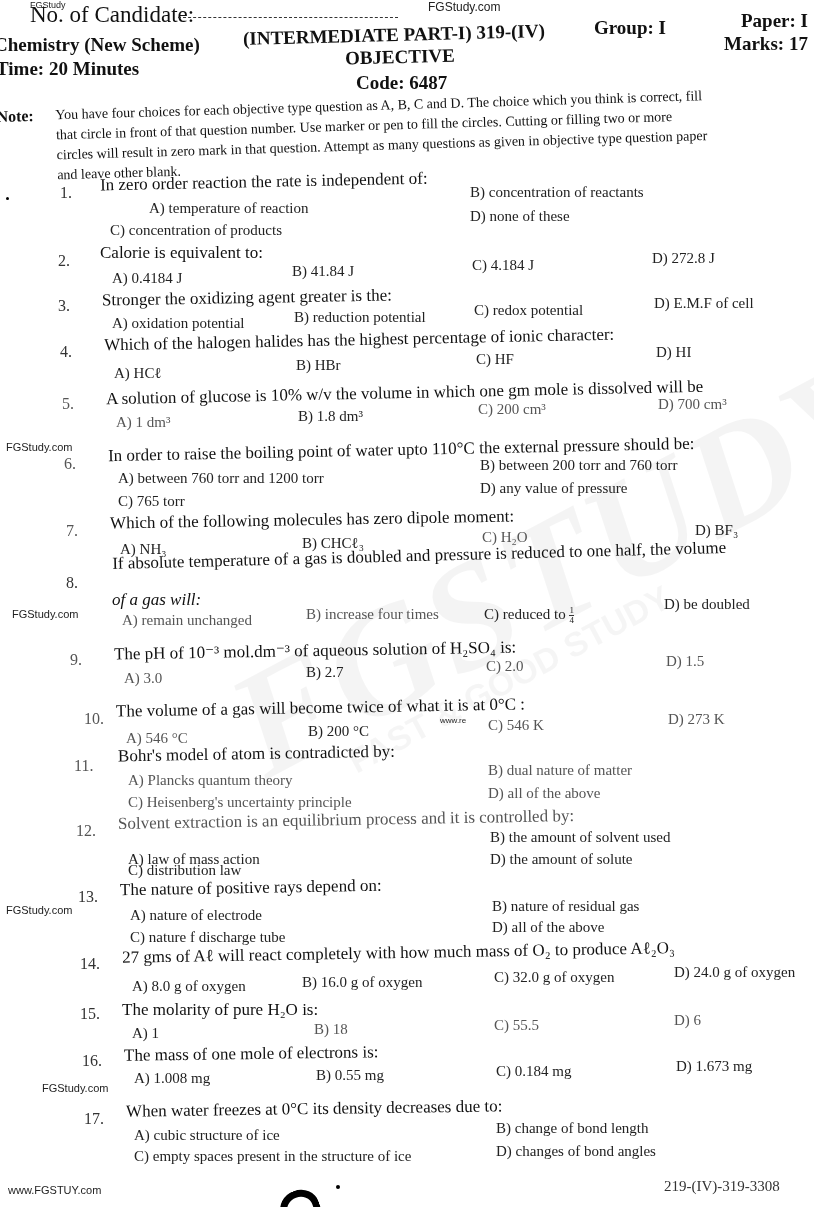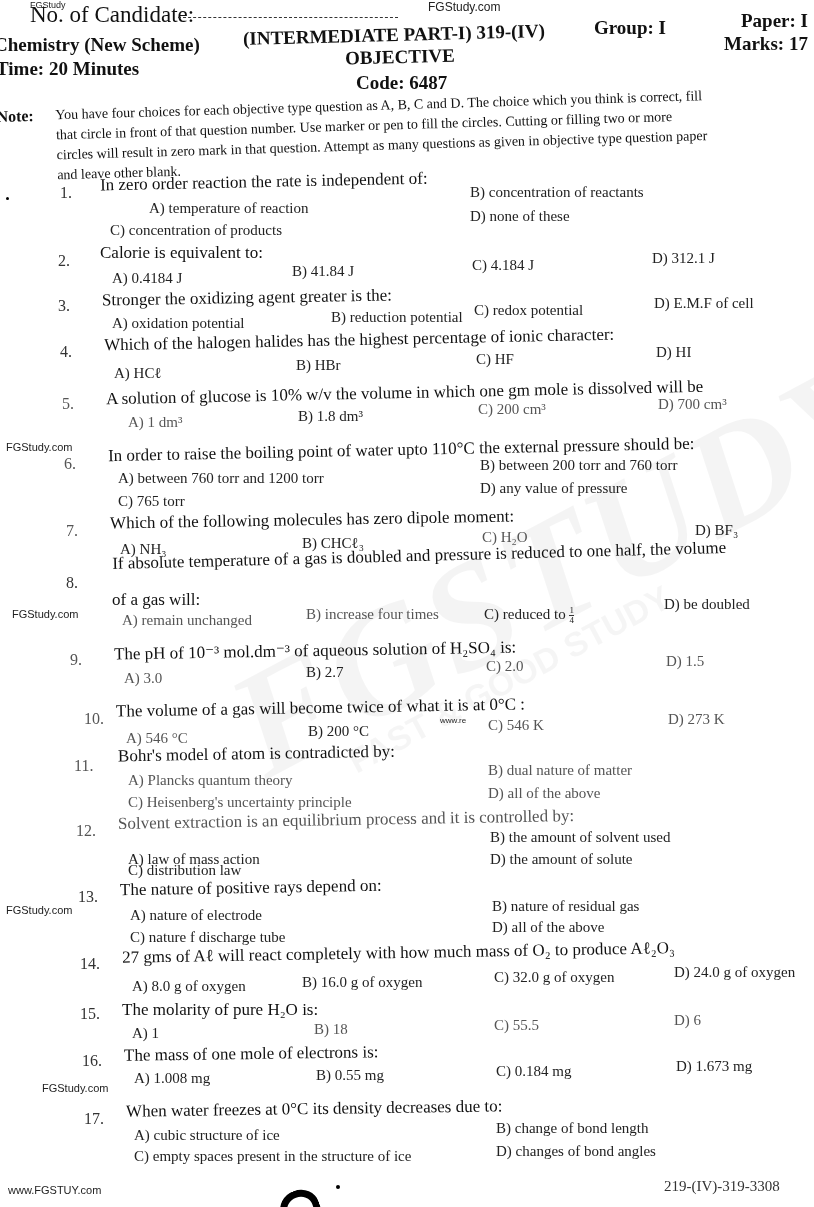--- a/index.html
+++ b/index.html
@@ -96,45 +96,45 @@
   <div class="abs opt" style="left:110px; top:222px;">C) concentration of products</div>
   <div class="abs opt" style="left:470px; top:208px;">D) none of these</div>
 </div>
 
 <div>
   <div class="abs qn" style="left:58px; top:252px;">2.</div>
   <div class="abs q" style="left:100px; top:243px;">Calorie is equivalent to:</div>
   <div class="abs opt" style="left:112px; top:270px;">A) 0.4184 J</div>
   <div class="abs opt" style="left:292px; top:263px;">B) 41.84 J</div>
   <div class="abs opt" style="left:472px; top:257px;">C) 4.184 J</div>
-  <div class="abs opt" style="left:652px; top:250px;">D) 312.1 J</div>
+  <div class="abs opt" style="left:652px; top:250px;">D) 272.8 J</div>
 </div>
 
 <div>
   <div class="abs qn" style="left:58px; top:297px;">3.</div>
   <div class="abs q" style="left:102px; top:288px; transform:rotate(-1deg);">Stronger the oxidizing agent greater is the:</div>
   <div class="abs opt" style="left:112px; top:315px;">A) oxidation potential</div>
-  <div class="abs opt" style="left:294px; top:309px;margin-left:37px;">B) reduction potential</div>
+  <div class="abs opt" style="left:294px; top:309px;">B) reduction potential</div>
   <div class="abs opt" style="left:474px; top:302px;">C) redox potential</div>
   <div class="abs opt" style="left:654px; top:295px;font-family:Liberation Serif, serif;">D) E.M.F of cell</div>
 </div>
 
 <div>
   <div class="abs qn" style="left:60px; top:343px;">4.</div>
   <div class="abs q" style="left:104px; top:330px; transform:rotate(-1.2deg);">Which of the halogen halides has the highest percentage of ionic character:</div>
   <div class="abs opt" style="left:114px; top:365px;">A) HCℓ</div>
   <div class="abs opt" style="left:296px; top:357px;">B) HBr</div>
   <div class="abs opt" style="left:476px; top:351px;">C) HF</div>
   <div class="abs opt" style="left:656px; top:344px;">D) HI</div>
 </div>
 
 <div>
   <div class="abs qn faint" style="left:62px; top:395px;">5.</div>
   <div class="abs q" style="left:106px; top:383px; transform:rotate(-1.2deg);">A solution of glucose is  10% w/v  the volume in which one  gm mole  is dissolved will be</div>
-  <div class="abs opt faint" style="left:116px; top:414px;margin-left:12px;">A) 1 dm³</div>
+  <div class="abs opt faint" style="left:116px; top:414px;">A) 1 dm³</div>
   <div class="abs opt" style="left:298px; top:408px;">B) 1.8 dm³</div>
   <div class="abs opt faint" style="left:478px; top:401px;">C) 200 cm³</div>
   <div class="abs opt faint" style="left:658px; top:396px;">D) 700 cm³</div>
 </div>
 
 <div>
   <div class="abs qn faint" style="left:64px; top:455px;">6.</div>
   <div class="abs q" style="left:108px; top:440px; transform:rotate(-1.2deg);">In order to raise the boiling point of water upto  110°C  the external pressure should be:</div>
   <div class="abs opt" style="left:118px; top:470px;">A) between  760 torr  and  1200 torr</div>
   <div class="abs opt" style="left:480px; top:457px;">B) between  200 torr  and  760 torr</div>
@@ -147,21 +147,21 @@
   <div class="abs q" style="left:110px; top:510px; transform:rotate(-1deg);">Which of the following molecules has zero dipole moment:</div>
   <div class="abs opt" style="left:120px; top:541px;">A) NH₃</div>
   <div class="abs opt" style="left:302px; top:535px;">B) CHCℓ₃</div>
   <div class="abs opt faint" style="left:482px; top:529px;">C) H₂O</div>
   <div class="abs opt" style="left:662px; top:522px;margin-left:33px;">D) BF₃</div>
 </div>
 
 <div>
   <div class="abs qn" style="left:66px; top:574px;">8.</div>
   <div class="abs q" style="left:112px; top:554px; transform:rotate(-1.5deg); transform-origin:0 0;">If absolute temperature of a gas is doubled and pressure is reduced to one half, the volume</div>
-  <div class="abs q" style="left:112px; top:590px;">of a gas will:</div>
+  <div class="abs q" style="left:112px; top:590px;font-style:italic;">of a gas will:</div>
   <div class="abs opt faint" style="left:122px; top:612px;">A) remain unchanged</div>
   <div class="abs opt faint" style="left:306px; top:606px;">B) increase four times</div>
   <div class="abs opt" style="left:484px; top:606px;">
     <span>C) reduced to</span>
     <span class="frac">
       <span style="border-bottom:1px solid #333;">1</span>
       <span>4</span>
     </span>
   </div>
   <div class="abs opt" style="left:664px; top:596px;">D) be doubled</div>

